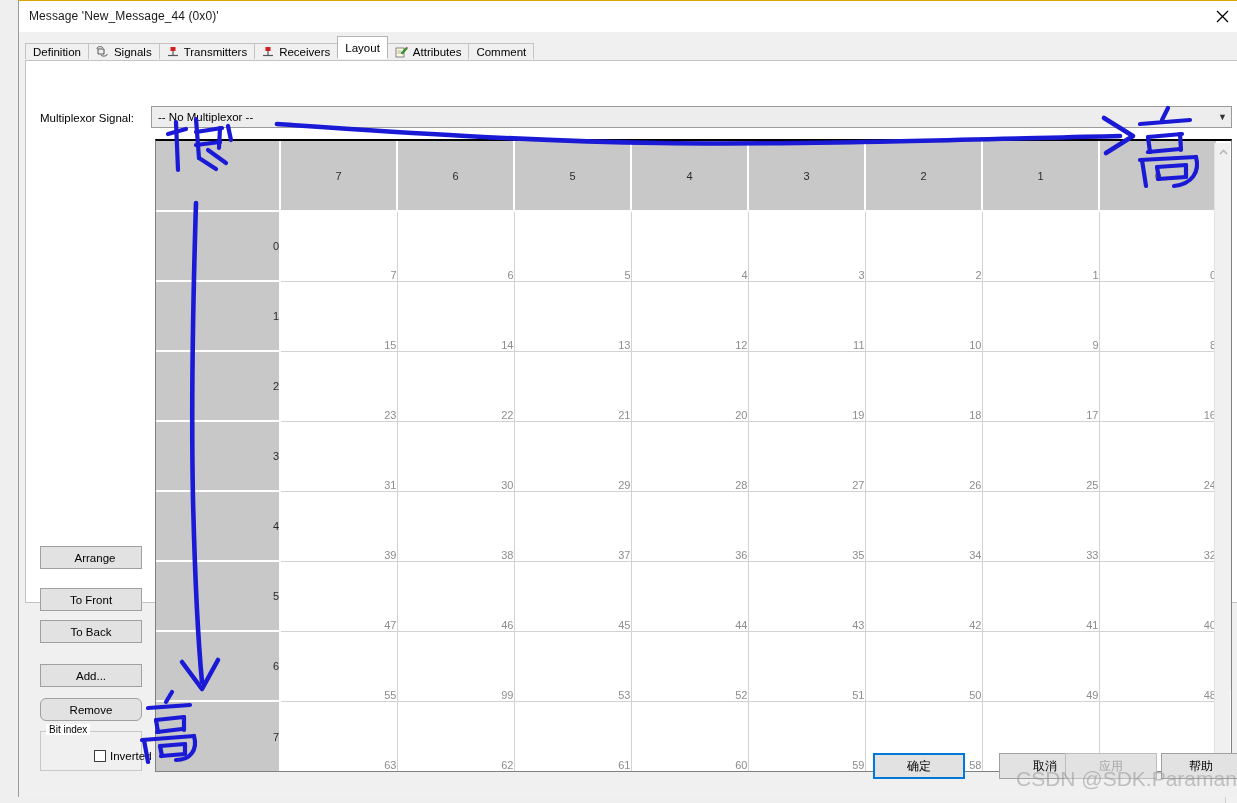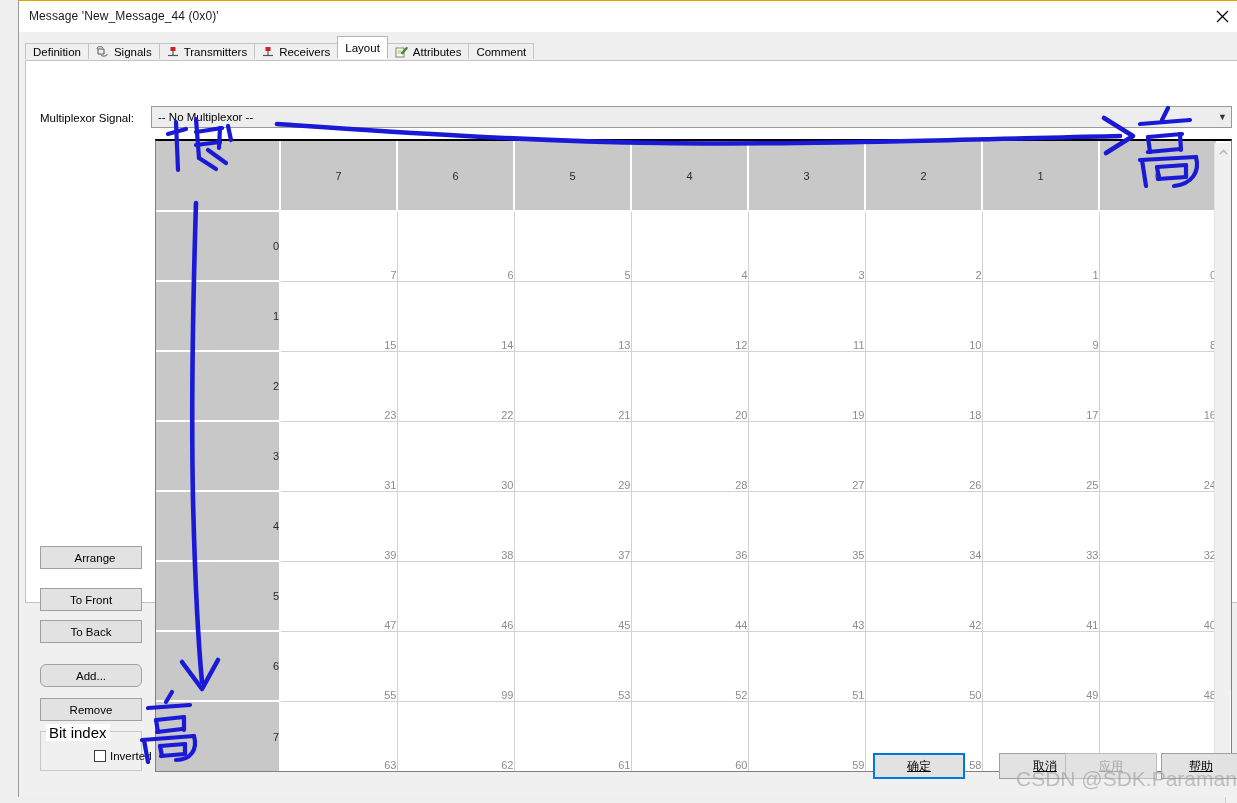--- a/index.html
+++ b/index.html
@@ -130,33 +130,33 @@
     width: 102px; height: 23px;
     background: #e2e2e2;
     border: 1px solid #a0a0a0;
     font-size: 11.5px; color: #000;
     display: flex; align-items: center; justify-content: center;
     cursor: default;
   }
   #btn-arrange  { top: 485px; padding-left: 8px; }
   #btn-tofront  { top: 527px; }
   #btn-toback   { top: 559px; }
-  #btn-add      { top: 603px; border-radius: 6px; }
-  #btn-remove   { top: 637px; }
+  #btn-add      { top: 603px; }
+  #btn-remove   { top: 637px; border-radius: 6px; }
 
   #bitindex-group {
     position: absolute; left: 14px; top: 670px;
     width: 102px; height: 40px;
     border: 1px solid #c8c8c8;
   }
   #bitindex-legend {
     position: absolute; left: 20px; top: 663px;
     background: #ffffff;
     padding: 0 3px;
-    font-size: 15px; color: #000;
+    font-size: 10px; color: #000;
   }
   #inverted-row {
     position: absolute; left: 20px; top: 689px;
     display: flex; align-items: center;
     font-size: 11.5px; color: #000;
     cursor: default;
     padding-left: 48px;
   }
   #inverted-box {
     width: 12px; height: 12px;
@@ -263,21 +263,20 @@
     width: 1226px; height: 52px;
   }
   .dlgbtn {
     position: absolute; top: 8px;
     width: 92px; height: 26px;
     background: #e2e2e2;
     border: 1px solid #a0a0a0;
     display: flex; align-items: center; justify-content: center;
     font-size: 12px; color: #000;
     cursor: default;
-    text-decoration: underline;
   }
   .dlgbtn.default {
     background: #e2e2e2;
     border: 2px solid #0078d7;
   }
   .dlgbtn.disabled { color: #a6a6a6; background: #e2e2e2; border-color: #bdbdbd; }
   #btn-ok     { left: 854px; }
   #btn-cancel { left: 980px; }
   #btn-apply  { left: 1046px; }
   #btn-help   { left: 1142px; width: 80px; }

